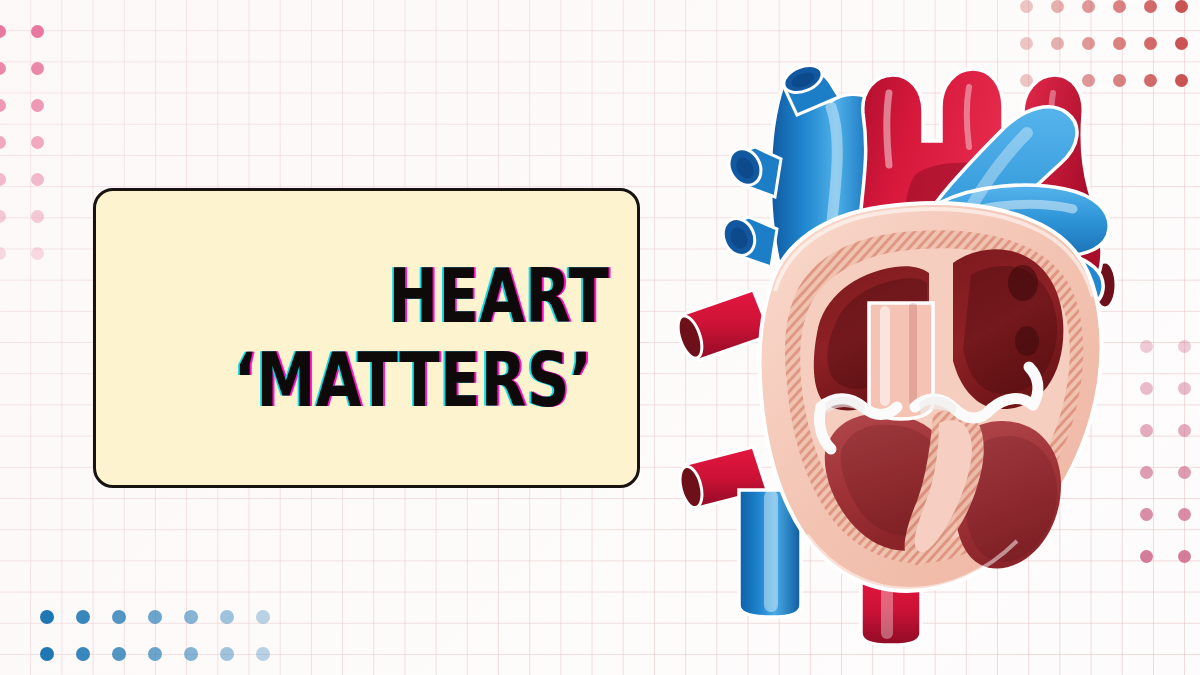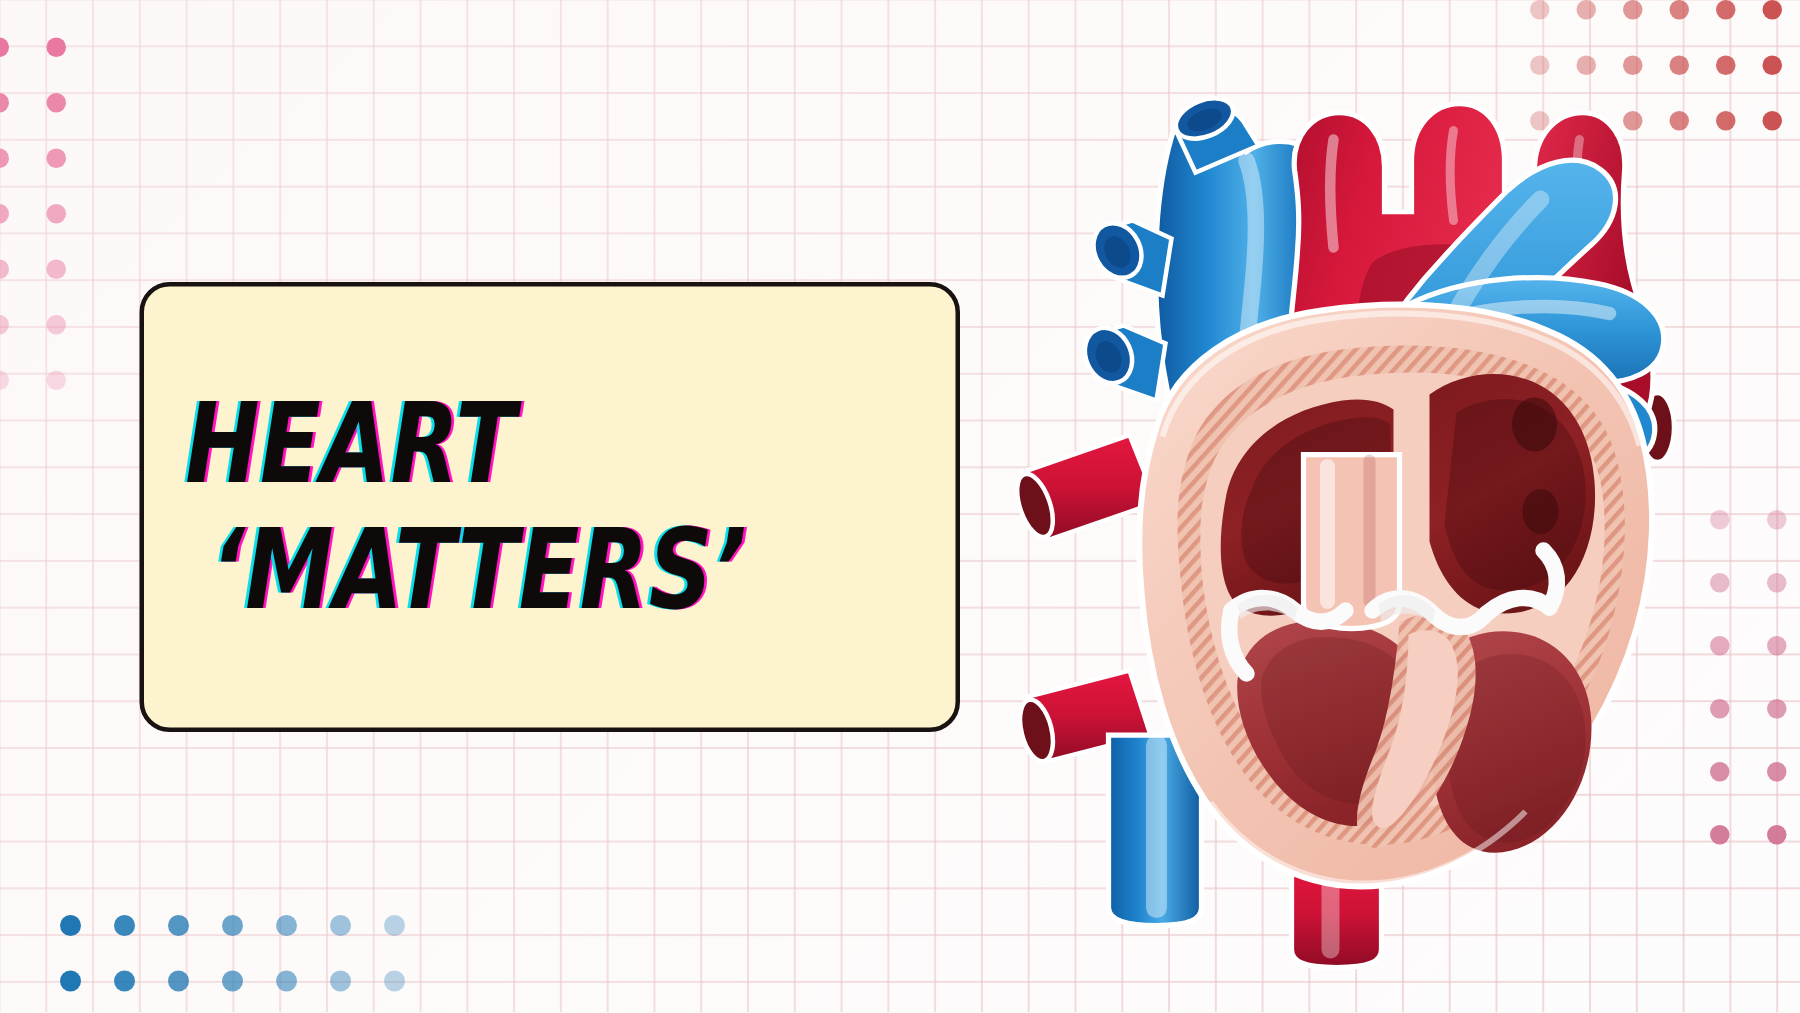--- a/index.html
+++ b/index.html
@@ -45,25 +45,24 @@
   
   #title-card {
     position:absolute;
     left:93px; top:188px;
     width:547px; height:300px;
     background:#fdf3cf;
     border:3.5px solid #181210;
     border-radius:20px;
     display:flex;
     flex-direction:column;
-    align-items:flex-start;
+    align-items:flex-end;
     justify-content:center;
     gap:10px;
     z-index:6;
-    font-style:italic;
   }
   .title-line {
     font-family:"DejaVu Sans", sans-serif;
     font-weight:bold;
     color:#0d0a09;
     line-height:1.0;
     letter-spacing:0.005em;
     white-space:nowrap;
     transform:scaleX(0.80);
     text-shadow:

